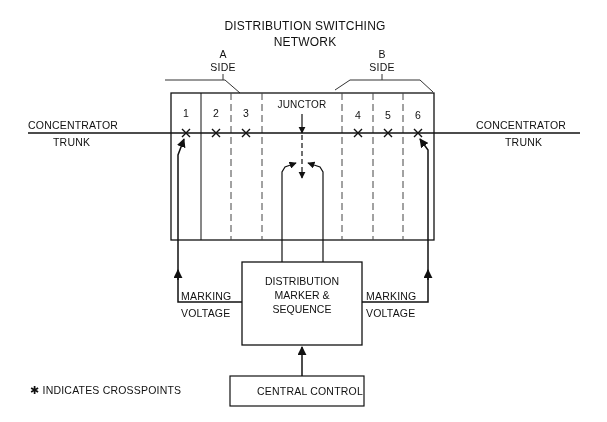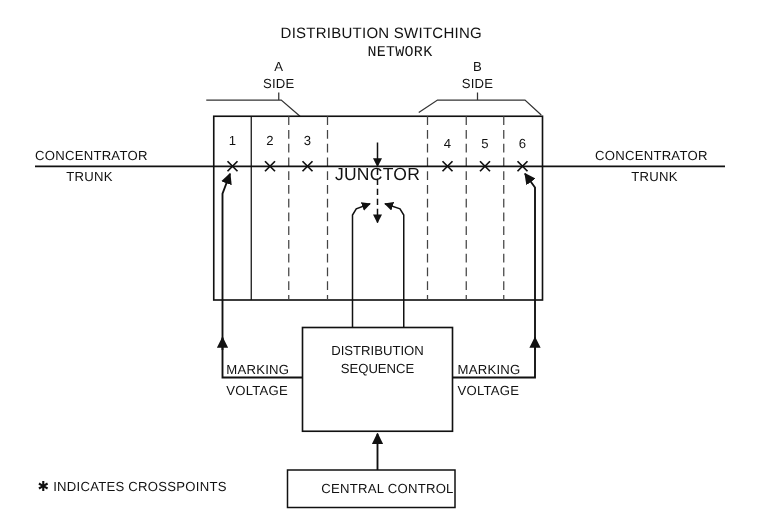--- a/index.html
+++ b/index.html
@@ -58,48 +58,49 @@
   <line x1="428" y1="280" x2="428" y2="270" stroke="#111" stroke-width="1.5" marker-end="url(#ah)"></line>
 
   <rect x="242" y="262" width="120" height="83" fill="#fff" stroke="#111" stroke-width="1.3"></rect>
 
   <line x1="302" y1="376" x2="302" y2="347" stroke="#111" stroke-width="1.5" marker-end="url(#ah)"></line>
 
   <rect x="230" y="376" width="134" height="30" fill="#fff" stroke="#111" stroke-width="1.2"></rect>
 </svg>
 
 <div class="lbl title" style="left:205px; top:20px; width:200px;">DISTRIBUTION SWITCHING</div>
-<div class="lbl title" style="left:220px; top:36px; width:200px;font-family:Liberation Mono, monospace;">NETWORK</div>
+<div class="lbl title" style="left:205px; top:36px; width:200px;">NETWORK</div>
 
 <div class="lbl center" style="left:213px; top:49px; width:20px;">A</div>
 <div class="lbl center" style="left:208px; top:62px; width:30px;">SIDE</div>
 <div class="lbl center" style="left:372px; top:49px; width:20px;">B</div>
 <div class="lbl center" style="left:367px; top:62px; width:30px;">SIDE</div>
 
 <div class="lbl center" style="left:176px; top:108px; width:20px;">1</div>
 <div class="lbl center" style="left:206px; top:108px; width:20px;">2</div>
 <div class="lbl center" style="left:236px; top:108px; width:20px;">3</div>
 <div class="lbl center" style="left:348px; top:110px; width:20px;">4</div>
 <div class="lbl center" style="left:378px; top:110px; width:20px;">5</div>
 <div class="lbl center" style="left:408px; top:110px; width:20px;">6</div>
 
-<div class="lbl center" style="left:262px; top:100px; width:80px; font-size:14px;margin-top:32px;">JUNCTOR</div>
+<div class="lbl center" style="left:262px; top:100px; width:80px; font-size:10px;">JUNCTOR</div>
 
 <div class="lbl" style="left:28px; top:120px;">CONCENTRATOR</div>
 <div class="lbl" style="left:53px; top:137px;">TRUNK</div>
 <div class="lbl" style="left:476px; top:120px;">CONCENTRATOR</div>
 <div class="lbl" style="left:505px; top:137px;">TRUNK</div>
 
 <div class="lbl" style="left:181px; top:291px;">MARKING</div>
 <div class="lbl" style="left:181px; top:308px;">VOLTAGE</div>
 <div class="lbl" style="left:366px; top:291px;">MARKING</div>
 <div class="lbl" style="left:366px; top:308px;">VOLTAGE</div>
 
 <div class="box-text" style="left:242px; top:274px; width:120px;">
   <div>DISTRIBUTION</div>
+  <div>MARKER &amp;</div>
   <div>SEQUENCE</div>
 </div>
 
 <div class="lbl center" style="left:230px; top:386px; width:160px;">CENTRAL CONTROL</div>
 
 <div class="lbl" style="left:30px; top:385px;text-align:center;">
   <span style="font-size:11px;">✱</span>
   <span>INDICATES CROSSPOINTS</span>
 </div>
 

